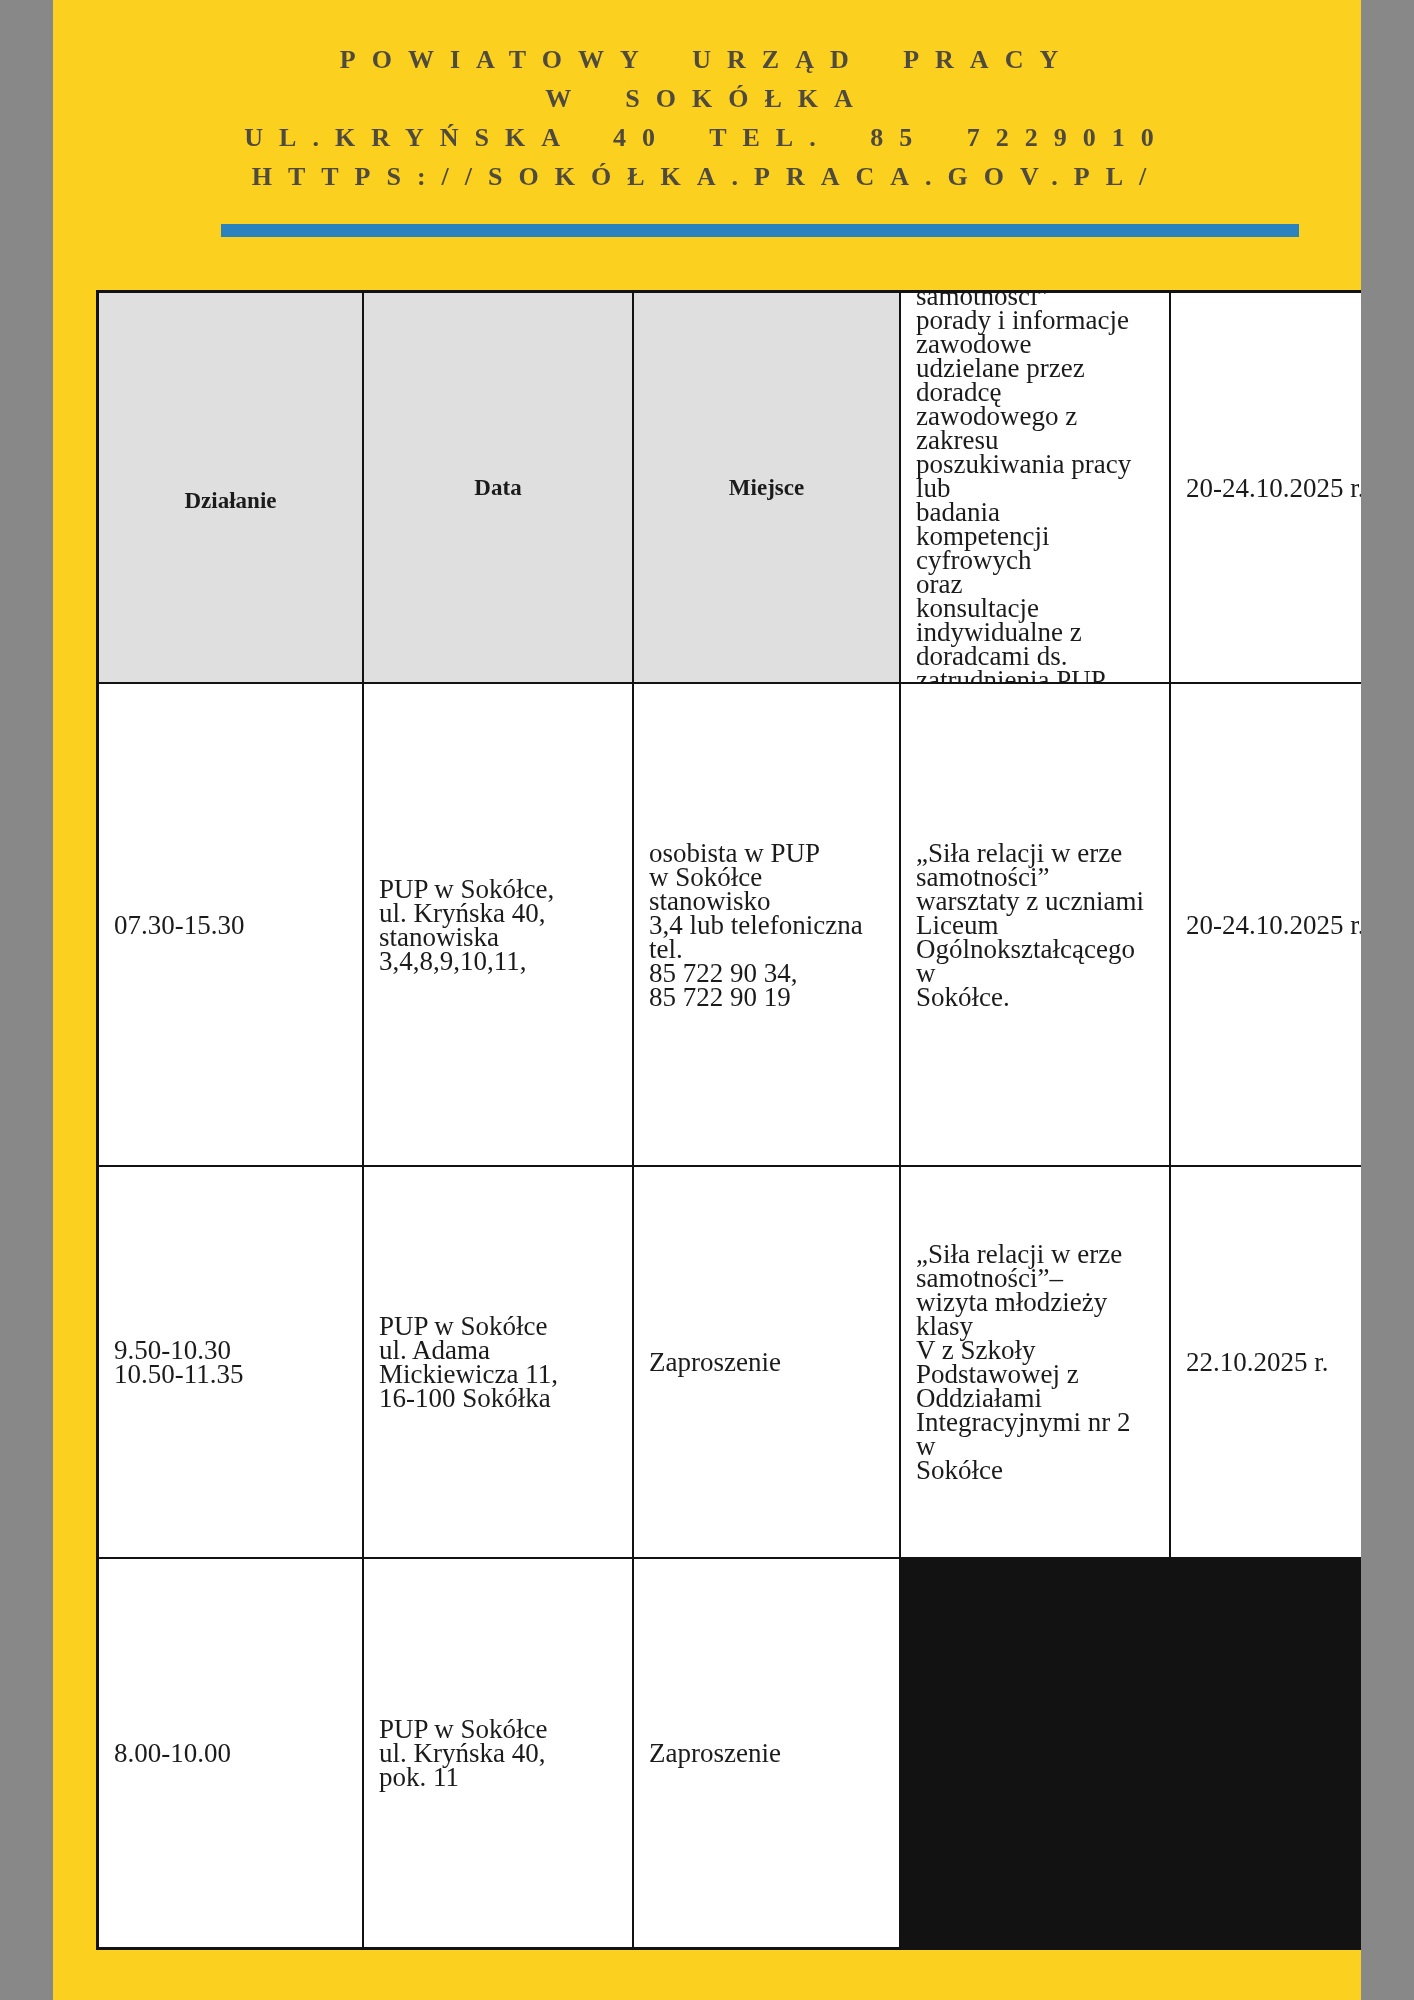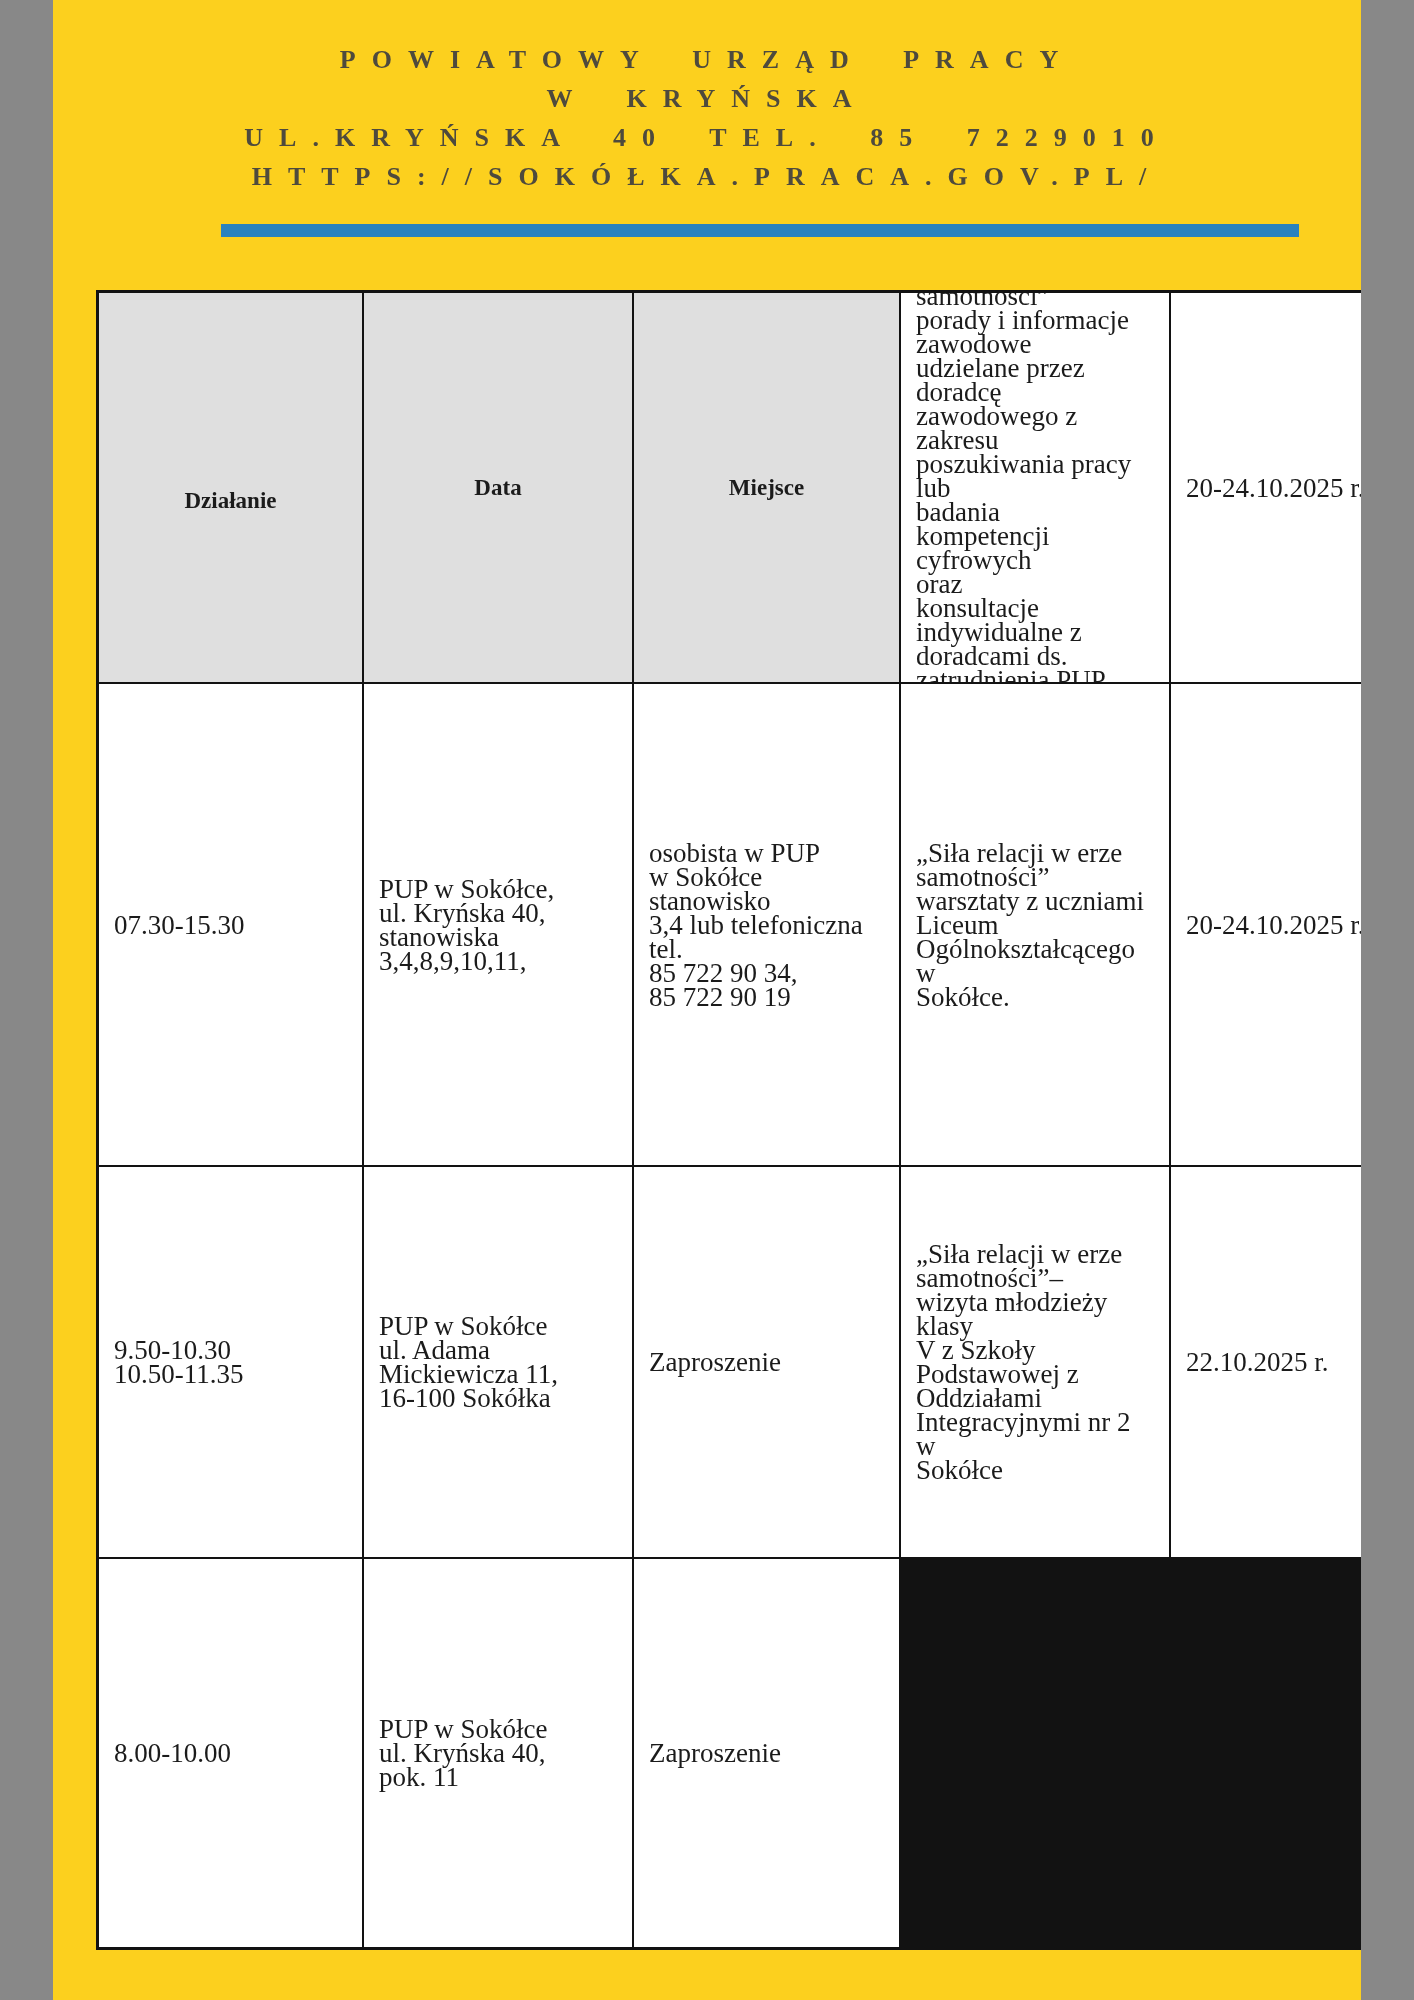--- a/index.html
+++ b/index.html
@@ -83,21 +83,21 @@
   }
   .cell.head.head-dzialanie { padding-top: 36px; }
 </style>
 </head>
 <body>
 
 <div class="page">
 
   <div class="site-header">
     <div class="hline">POWIATOWY URZĄD PRACY</div>
-    <div class="hline">W KRYŃSKA</div>
+    <div class="hline">W SOKÓŁKA</div>
     <div class="hline">UL.KRYŃSKA 40 TEL. 85 7229010</div>
     <div class="hline">HTTPS://SOKÓŁKA.PRACA.GOV.PL/</div>
   </div>
 
   <div class="divider"></div>
 
   <div class="schedule-table">
 
     <div class="cell head head-dzialanie">Działanie</div>
     <div class="cell head">Data</div>

